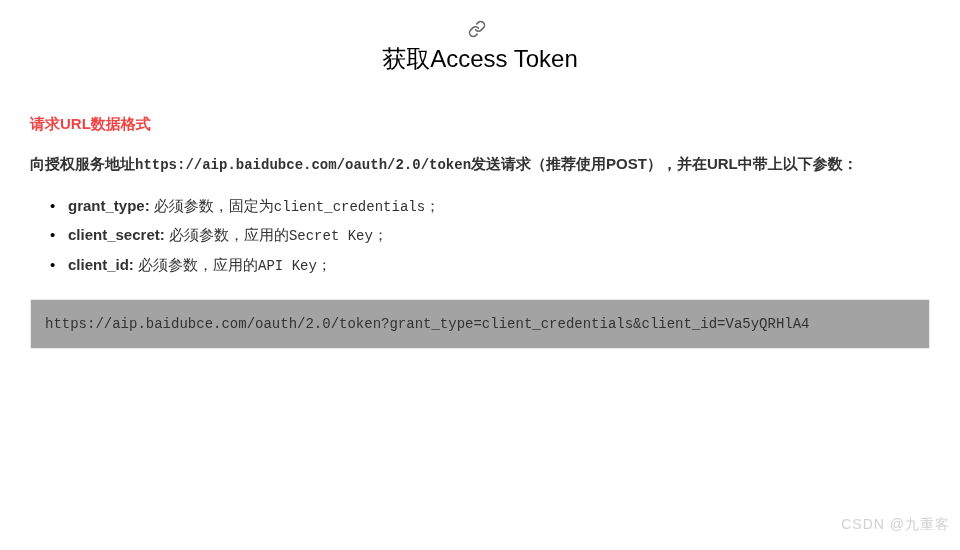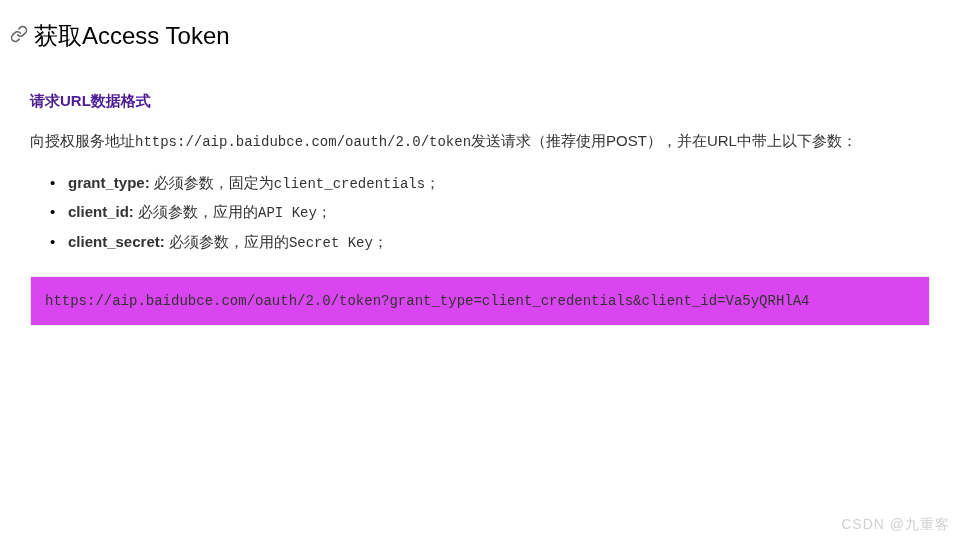--- a/index.html
+++ b/index.html
@@ -14,40 +14,42 @@
       padding: 0;
       width: 960px;
     }
     .page-title {
       display: flex;
       align-items: center;
       padding: 20px 10px 10px 10px;
       font-size: 24px;
       font-weight: 400;
       color: #000;
+      flex-direction: column;
     }
     .link-icon {
       margin-right: 6px;
       color: #666;
       font-size: 18px;
     }
     .content {
       padding: 10px 30px;
     }
     .section-heading {
       font-size: 15px;
       font-weight: 700;
       margin: 20px 0 16px 0;
-      color: #4c1d95;
+      color: #ef4444;
     }
     .paragraph {
       font-size: 15px;
       line-height: 1.9;
       margin-bottom: 14px;
       color: #333;
+      font-weight: bold;
     }
     .code-inline {
       font-family: "SFMono-Regular", Consolas, "Liberation Mono", Menlo, monospace;
       font-size: 14px;
       color: #333;
     }
     .param-list {
       list-style: none;
       padding-left: 20px;
       margin-bottom: 20px;
@@ -68,21 +70,21 @@
       font-size: 15px;
     }
     .param-name {
       font-weight: 700;
     }
     .example-label {
       font-size: 15px;
       margin: 18px 0 14px 0;
     }
     .code-block {
-      background: #d946ef;
+      background: #a3a3a3;
       border: 1px solid #eaeaea;
       padding: 16px 14px;
       font-family: "SFMono-Regular", Consolas, "Liberation Mono", Menlo, monospace;
       font-size: 14px;
       color: #333;
       white-space: nowrap;
       overflow-x: auto;
       margin-bottom: 4px;
       position: relative;
     }
@@ -125,24 +127,24 @@
 
   <p class="paragraph">
     <span>向授权服务地址</span><span class="code-inline">https://aip.baidubce.com/oauth/2.0/token</span><span>发送请求（推荐使用POST），并在URL中带上以下参数：</span>
   </p>
 
   <ul class="param-list">
     <li>
       <span class="param-name">grant_type:</span><span> 必须参数，固定为</span><span class="code-inline">client_credentials</span><span>；</span>
     </li>
     <li>
-      <span class="param-name">client_id:</span><span> 必须参数，应用的</span><span class="code-inline">API Key</span><span>；</span>
+      <span class="param-name">client_secret:</span><span> 必须参数，应用的</span><span class="code-inline">Secret Key</span><span>；</span>
     </li>
     <li>
-      <span class="param-name">client_secret:</span><span> 必须参数，应用的</span><span class="code-inline">Secret Key</span><span>；</span>
+      <span class="param-name">client_id:</span><span> 必须参数，应用的</span><span class="code-inline">API Key</span><span>；</span>
     </li>
   </ul>
 
 
   <div class="code-block">
     <span>https://aip.baidubce.com/oauth/2.0/token?grant_type=client_credentials&amp;client_id=Va5yQRHlA4</span>
   </div>
 
 
 </div>

